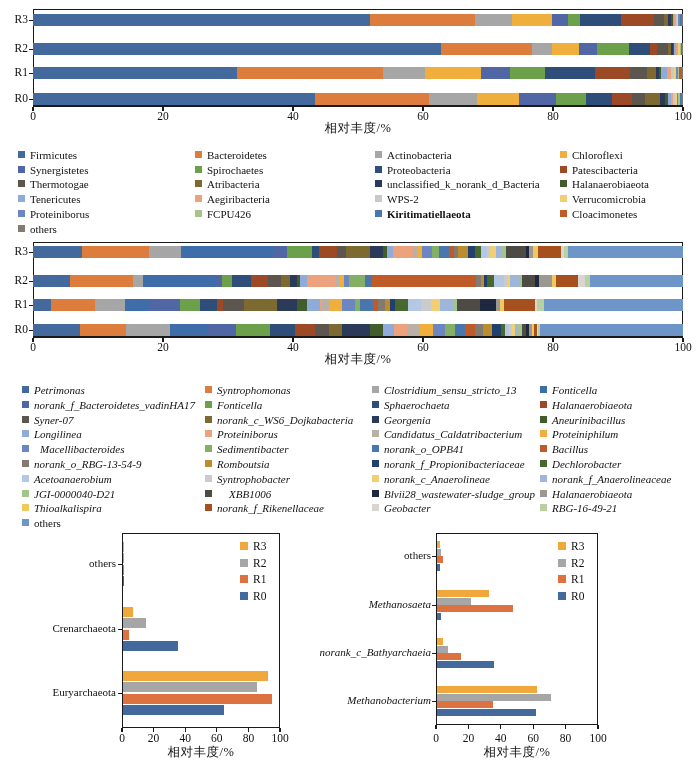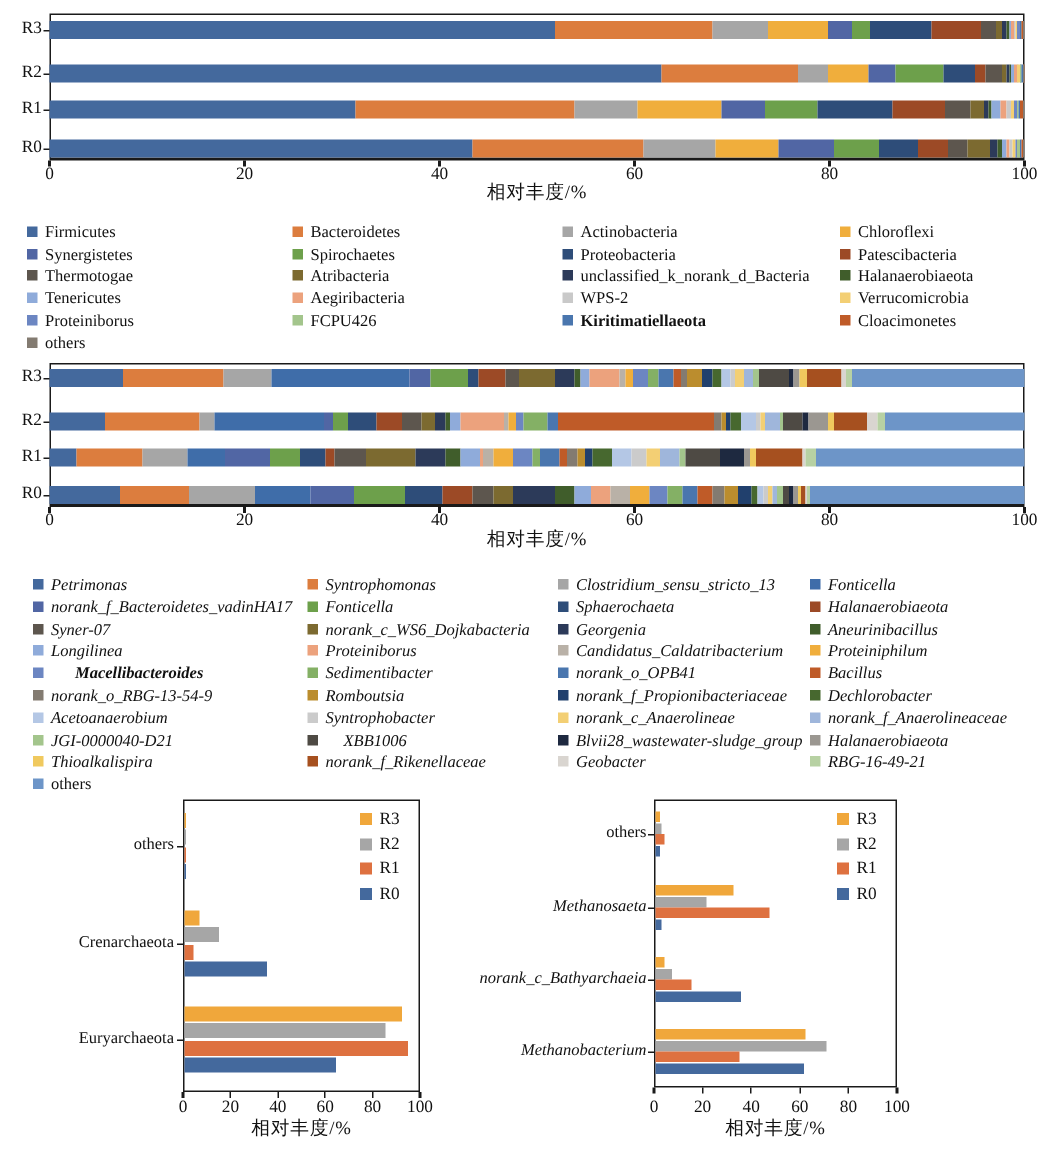--- a/index.html
+++ b/index.html
@@ -391,21 +391,21 @@
     <div class=" legend-item-label" style="position: absolute; left: 552px; top: 413.6px; font-style: italic;">Aneurinibacillus</div>
     <div style="position: absolute; left: 22px; top: 430.4px; width: 7px; height: 7px; background: rgb(143, 171, 218);"></div>
     <div class=" legend-item-label" style="position: absolute; left: 34px; top: 428.4px; font-style: italic;">Longilinea</div>
     <div style="position: absolute; left: 205px; top: 430.4px; width: 7px; height: 7px; background: rgb(236, 162, 125);"></div>
     <div class=" legend-item-label" style="position: absolute; left: 217px; top: 428.4px; font-style: italic;">Proteiniborus</div>
     <div style="position: absolute; left: 372px; top: 430.4px; width: 7px; height: 7px; background: rgb(185, 177, 167);"></div>
     <div class=" legend-item-label" style="position: absolute; left: 384px; top: 428.4px; font-style: italic;">Candidatus_Caldatribacterium</div>
     <div style="position: absolute; left: 540px; top: 430.4px; width: 7px; height: 7px; background: rgb(240, 174, 60);"></div>
     <div class=" legend-item-label" style="position: absolute; left: 552px; top: 428.4px; font-style: italic;">Proteiniphilum</div>
     <div style="position: absolute; left: 22px; top: 445.2px; width: 7px; height: 7px; background: rgb(108, 134, 194);"></div>
-    <div class=" legend-item-label" style="position: absolute; left: 50px; top: 443.2px; font-style: italic; font-weight: bold;">Macellibacteroides</div>
+    <div class=" legend-item-label" style="position: absolute; left: 40px; top: 443.2px; font-style: italic;">Macellibacteroides</div>
     <div style="position: absolute; left: 205px; top: 445.2px; width: 7px; height: 7px; background: rgb(132, 176, 101);"></div>
     <div class=" legend-item-label" style="position: absolute; left: 217px; top: 443.2px; font-style: italic;">Sedimentibacter</div>
     <div style="position: absolute; left: 372px; top: 445.2px; width: 7px; height: 7px; background: rgb(74, 118, 174);"></div>
     <div class=" legend-item-label" style="position: absolute; left: 384px; top: 443.2px; font-style: italic;">norank_o_OPB41</div>
     <div style="position: absolute; left: 540px; top: 445.2px; width: 7px; height: 7px; background: rgb(191, 91, 40);"></div>
     <div class=" legend-item-label" style="position: absolute; left: 552px; top: 443.2px; font-style: italic;">Bacillus</div>
     <div style="position: absolute; left: 22px; top: 460px; width: 7px; height: 7px; background: rgb(131, 123, 113);"></div>
     <div class=" legend-item-label" style="position: absolute; left: 34px; top: 458px; font-style: italic;">norank_o_RBG-13-54-9</div>
     <div style="position: absolute; left: 205px; top: 460px; width: 7px; height: 7px; background: rgb(187, 141, 46);"></div>
     <div class=" legend-item-label" style="position: absolute; left: 217px; top: 458px; font-style: italic;">Romboutsia</div>

